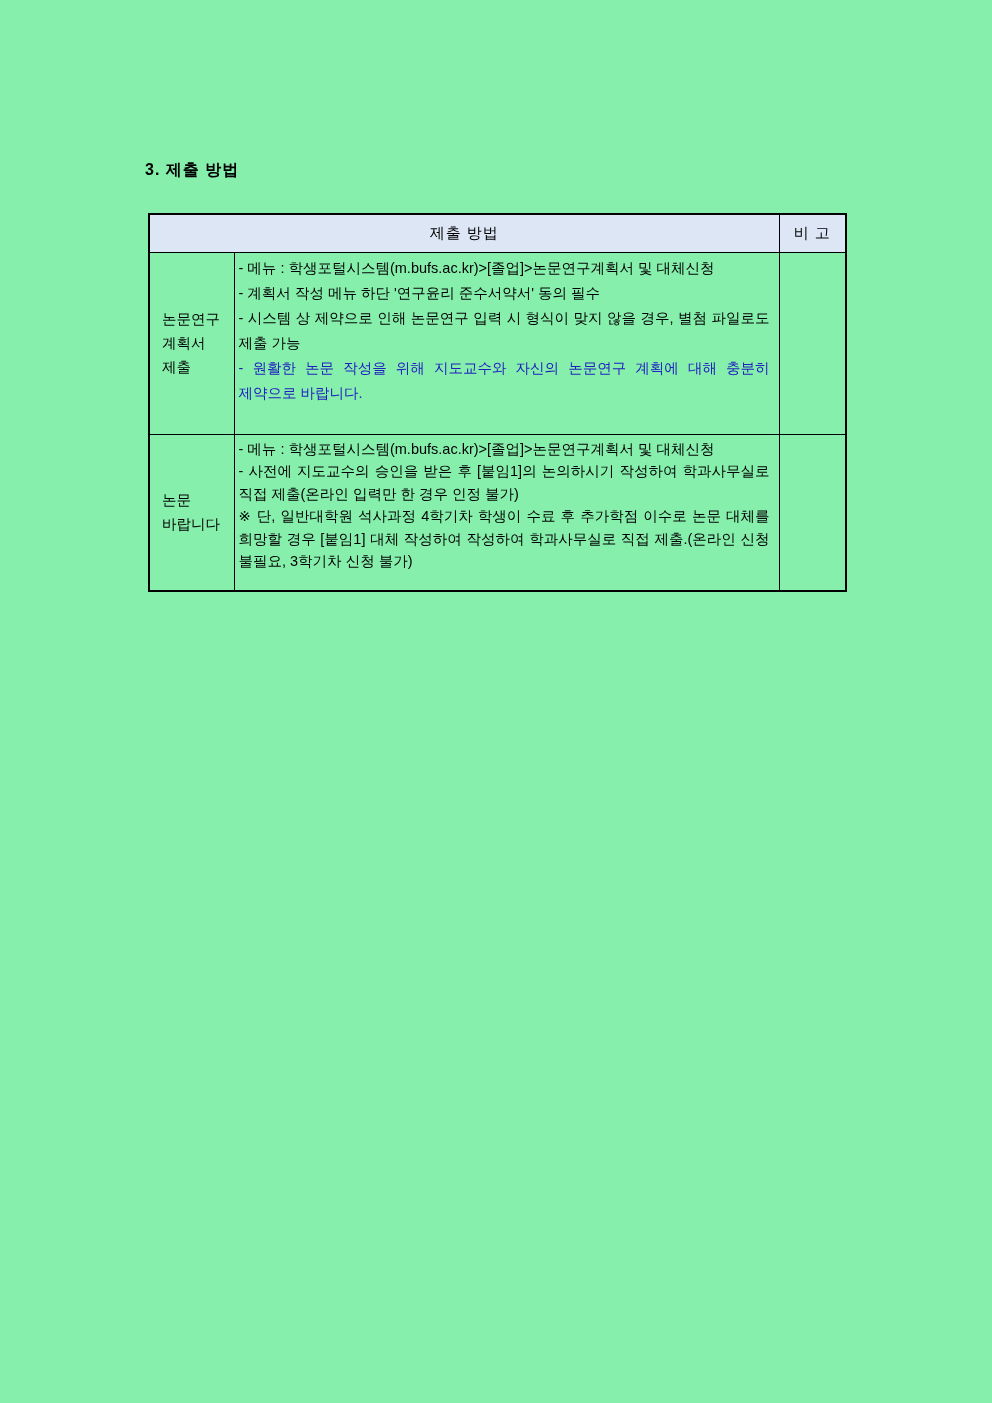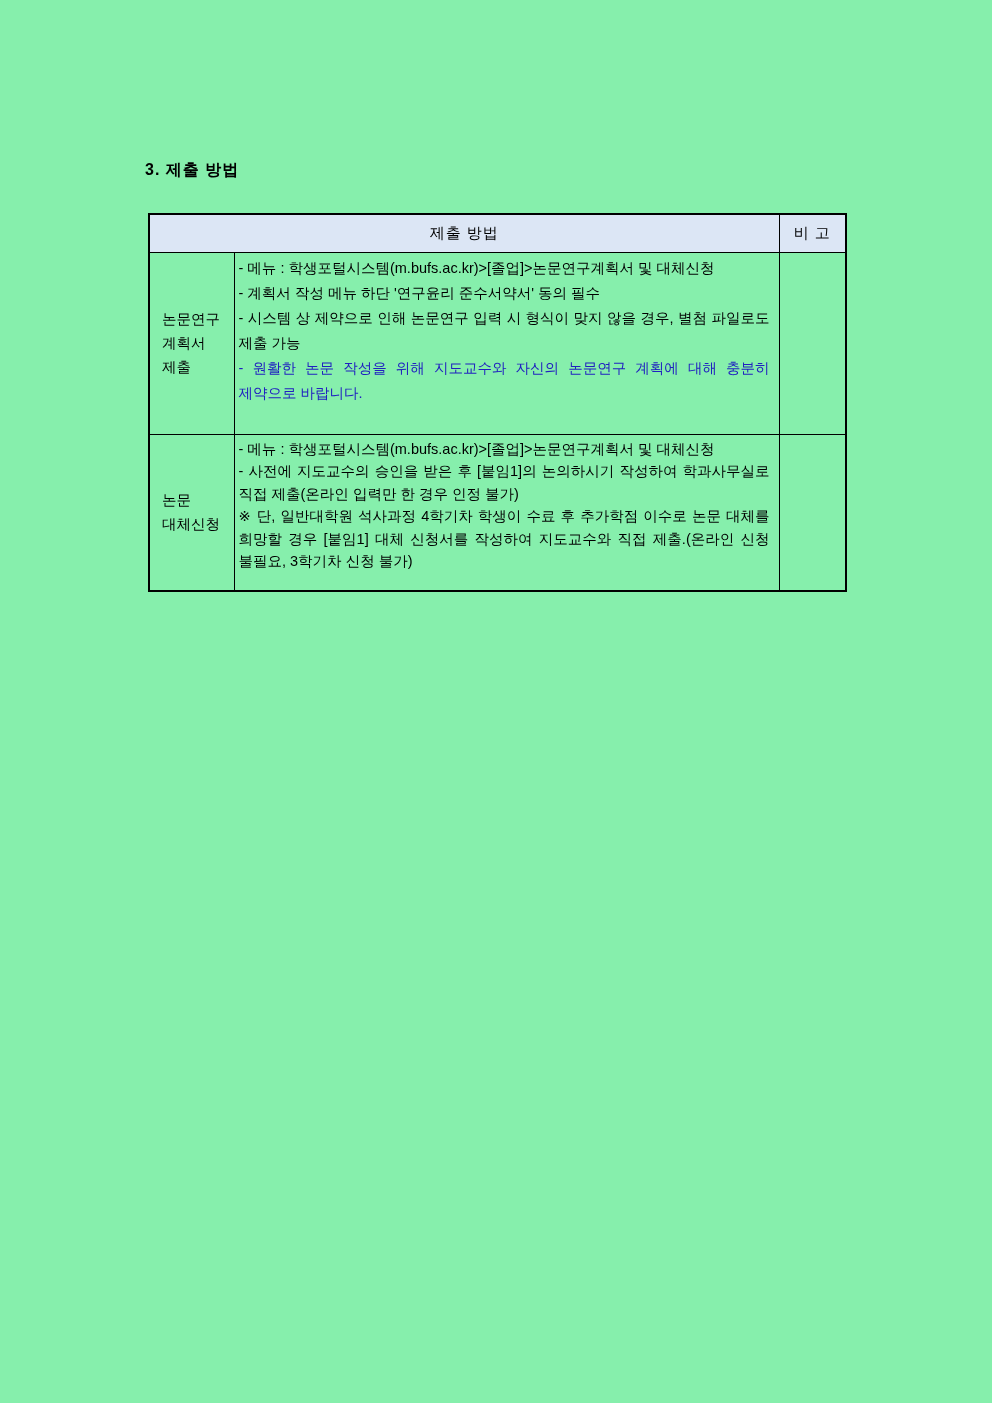--- a/index.html
+++ b/index.html
@@ -113,24 +113,24 @@
         <td class="content">
           <p>- 메뉴 : 학생포털시스템(m.bufs.ac.kr)&gt;[졸업]&gt;논문연구계획서 및 대체신청</p>
           <p>- 계획서 작성 메뉴 하단 '연구윤리 준수서약서' 동의 필수</p>
           <p>- 시스템 상 제약으로 인해 논문연구 입력 시 형식이 맞지 않을 경우, 별첨 파일로도 제출 가능</p>
           <p class="blue">- 원활한 논문 작성을 위해 지도교수와 자신의 논문연구 계획에 대해 충분히 제약으로 바랍니다.</p>
         </td>
         <td class="remark"></td>
       </tr>
       <tr class="row2">
         <td class="cat">논문
-대체신청</td>
+바랍니다</td>
         <td class="content">
           <p>- 메뉴 : 학생포털시스템(m.bufs.ac.kr)&gt;[졸업]&gt;논문연구계획서 및 대체신청</p>
           <p>- 사전에 지도교수의 승인을 받은 후 [붙임1]의 논의하시기 작성하여 학과사무실로 직접 제출(온라인 입력만 한 경우 인정 불가)</p>
-          <p>※ 단, 일반대학원 석사과정 4학기차 학생이 수료 후 추가학점 이수로 논문 대체를 희망할 경우 [붙임1] 대체 신청서를 작성하여 지도교수와 직접 제출.(온라인 신청 불필요, 3학기차 신청 불가)</p>
+          <p>※ 단, 일반대학원 석사과정 4학기차 학생이 수료 후 추가학점 이수로 논문 대체를 희망할 경우 [붙임1] 대체 작성하여 작성하여 학과사무실로 직접 제출.(온라인 신청 불필요, 3학기차 신청 불가)</p>
         </td>
         <td class="remark"></td>
       </tr>
     </tbody>
   </table>
 
 </div>
 
 </body></html>

